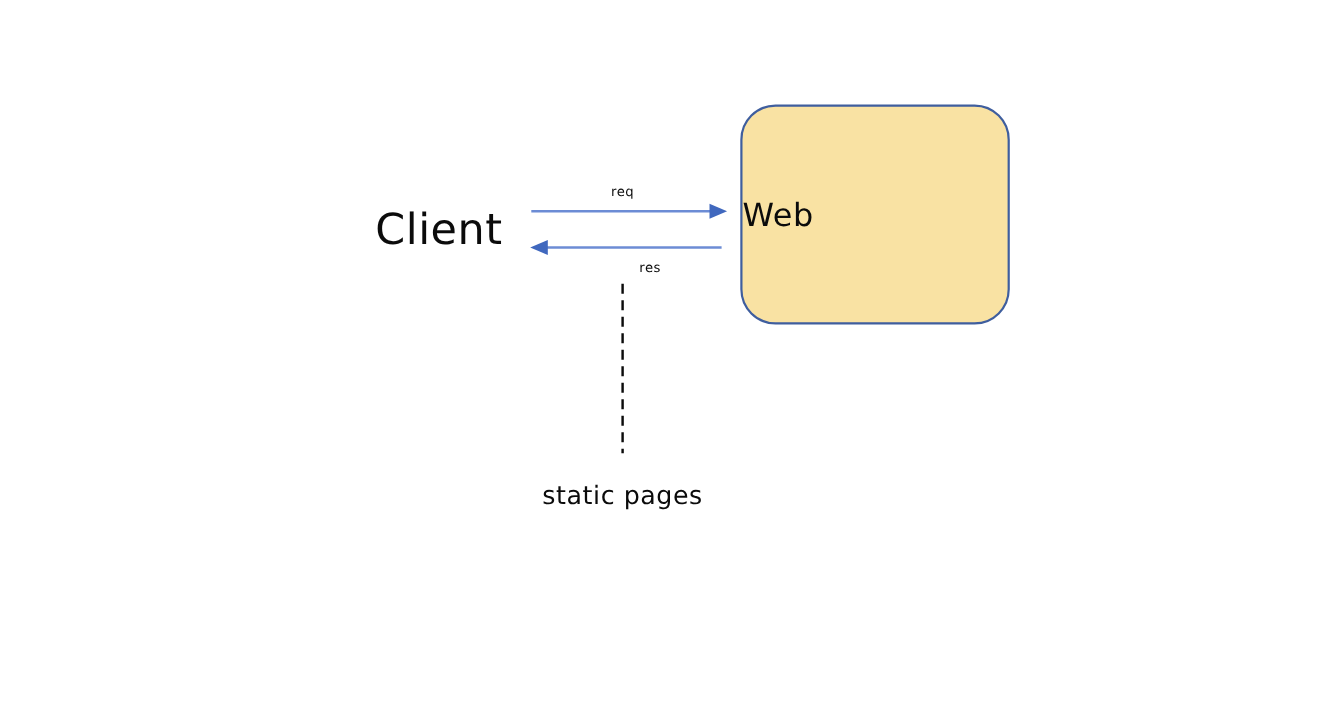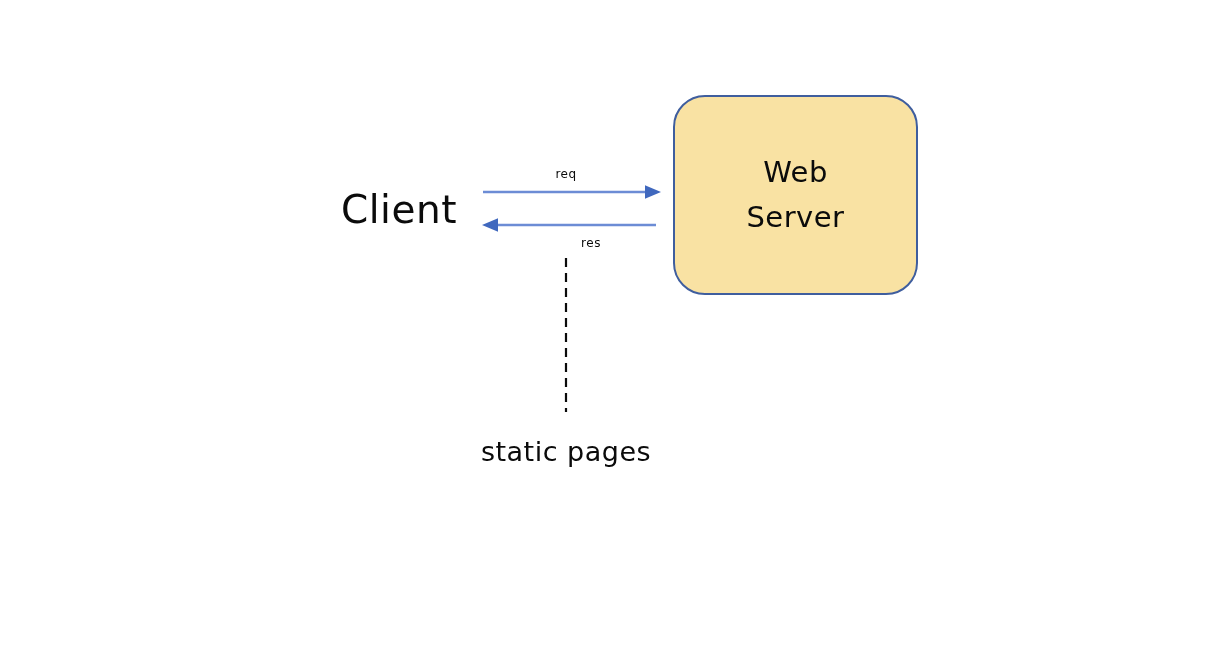--- a/index.html
+++ b/index.html
@@ -35,23 +35,23 @@
     letter-spacing: 0.5px;
   }
   .server-node {
     position: absolute;
     left: 673px; top: 95px;
     width: 245px; height: 200px;
     background: var(--server-fill);
     border: 2.5px solid var(--server-border);
     border-radius: 32px;
     display: flex;
-    flex-direction: column;
+    flex-direction: row;
     align-items: center;
-    justify-content: center;
+    justify-content: flex-start;
   }
   .server-line {
     font-size: 29px;
     line-height: 45px;
     color: var(--ink);
     letter-spacing: 0.5px;
   }
   .edge-label {
     font-size: 12px;
     letter-spacing: 0.5px;
@@ -59,21 +59,21 @@
   .req-label { left: 516px; top: 167px; width: 100px; }
   .res-label { left: 541px; top: 236px; width: 100px; }
   .caption {
     position: absolute;
     left: 366px; top: 430px;
     width: 400px;
     text-align: center;
     color: var(--ink);
   }
   .caption-line {
-    font-size: 27px;
+    font-size: 23px;
     line-height: 43px;
     letter-spacing: 0.5px;
     white-space: nowrap;
   }
   svg.overlay {
     position: absolute;
     left: 0; top: 0;
     width: 1206px; height: 652px;
     pointer-events: none;
   }
@@ -98,21 +98,20 @@
       <polygon class="arrow-tip" points="498,218.2 482,225 498,231.8"></polygon>
     </g>
 
     <line class="dashed-connector" x1="566" y1="258" x2="566" y2="412"></line>
   </svg>
 
   <div class="label client-label">Client</div>
 
   <div class="server-node">
     <div class="server-line">Web</div>
-    <div class="server-line">Server</div>
   </div>
 
   <div class="label edge-label req-label">req</div>
   <div class="label edge-label res-label">res</div>
 
   <div class="caption">
     <div class="caption-line">static pages</div>
   </div>
 
 </div>

